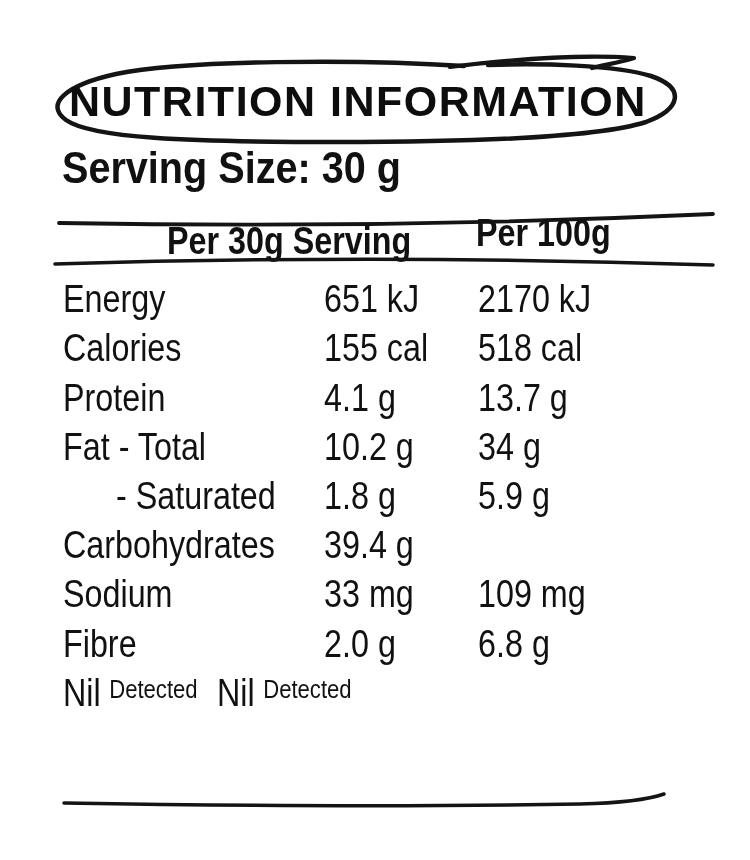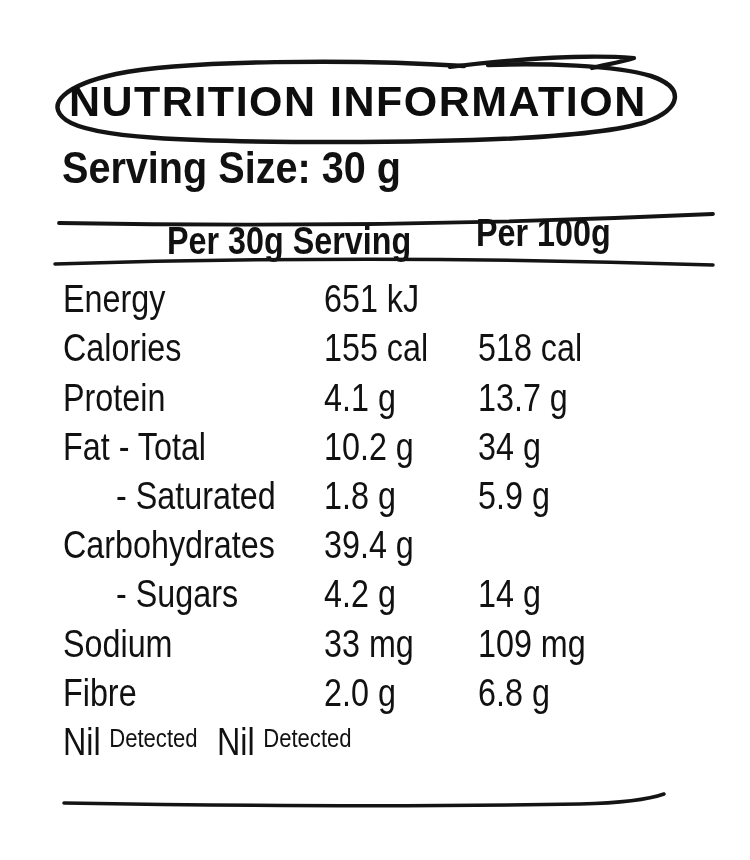--- a/index.html
+++ b/index.html
@@ -83,20 +83,21 @@
   <svg width="664" height="22" viewBox="0 0 664 22" fill="none" xmlns="http://www.w3.org/2000/svg">
     <path d="M 2 12 Q 330 2 660 13" stroke="#141414" stroke-width="3.5" stroke-linecap="round" fill="none"></path>
   </svg>
 </div>
 
 <div class="abs rows">
 
   <div class="row">
     <div class="cell cell-name"><span class="cnd">Energy</span></div>
     <div class="cell cell-v1"><span class="cnd">651 kJ</span></div>
+    <div class="cell cell-v2"><span class="cnd">2170 kJ</span></div>
   </div>
 
   <div class="row">
     <div class="cell cell-name"><span class="cnd">Calories</span></div>
     <div class="cell cell-v1"><span class="cnd">155 cal</span></div>
     <div class="cell cell-v2"><span class="cnd">518 cal</span></div>
   </div>
 
   <div class="row">
     <div class="cell cell-name"><span class="cnd">Protein</span></div>
@@ -114,25 +115,20 @@
     <div class="cell cell-name indent"><span class="cnd">- Saturated</span></div>
     <div class="cell cell-v1"><span class="cnd">1.8 g</span></div>
     <div class="cell cell-v2"><span class="cnd">5.9 g</span></div>
   </div>
 
   <div class="row">
     <div class="cell cell-name"><span class="cnd">Carbohydrates</span></div>
     <div class="cell cell-v2"><span class="cnd">39.4 g</span></div>
   </div>
 
-  <div class="row">
-    <div class="cell cell-name indent"><span class="cnd">- Sugars</span></div>
-    <div class="cell cell-v1"><span class="cnd">4.2 g</span></div>
-    <div class="cell cell-v2"><span class="cnd">14 g</span></div>
-  </div>
 
   <div class="row">
     <div class="cell cell-name"><span class="cnd">Sodium</span></div>
     <div class="cell cell-v1"><span class="cnd">33 mg</span></div>
     <div class="cell cell-v2"><span class="cnd">109 mg</span></div>
   </div>
 
   <div class="row">
     <div class="cell cell-name"><span class="cnd">Fibre</span></div>
     <div class="cell cell-v1"><span class="cnd">2.0 g</span></div>

